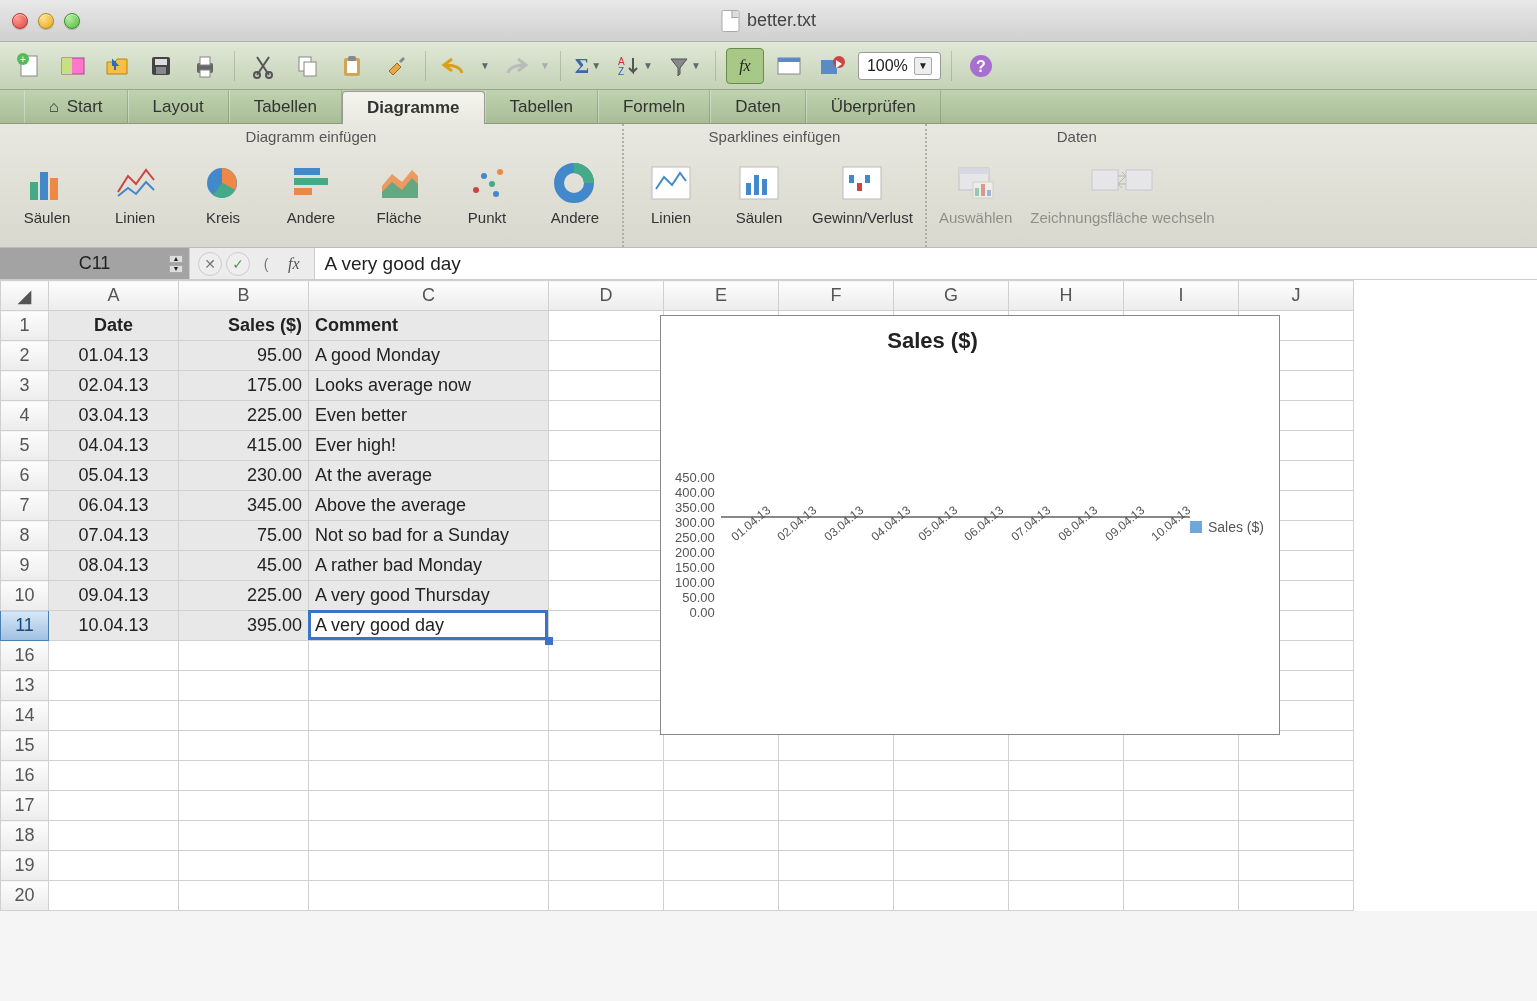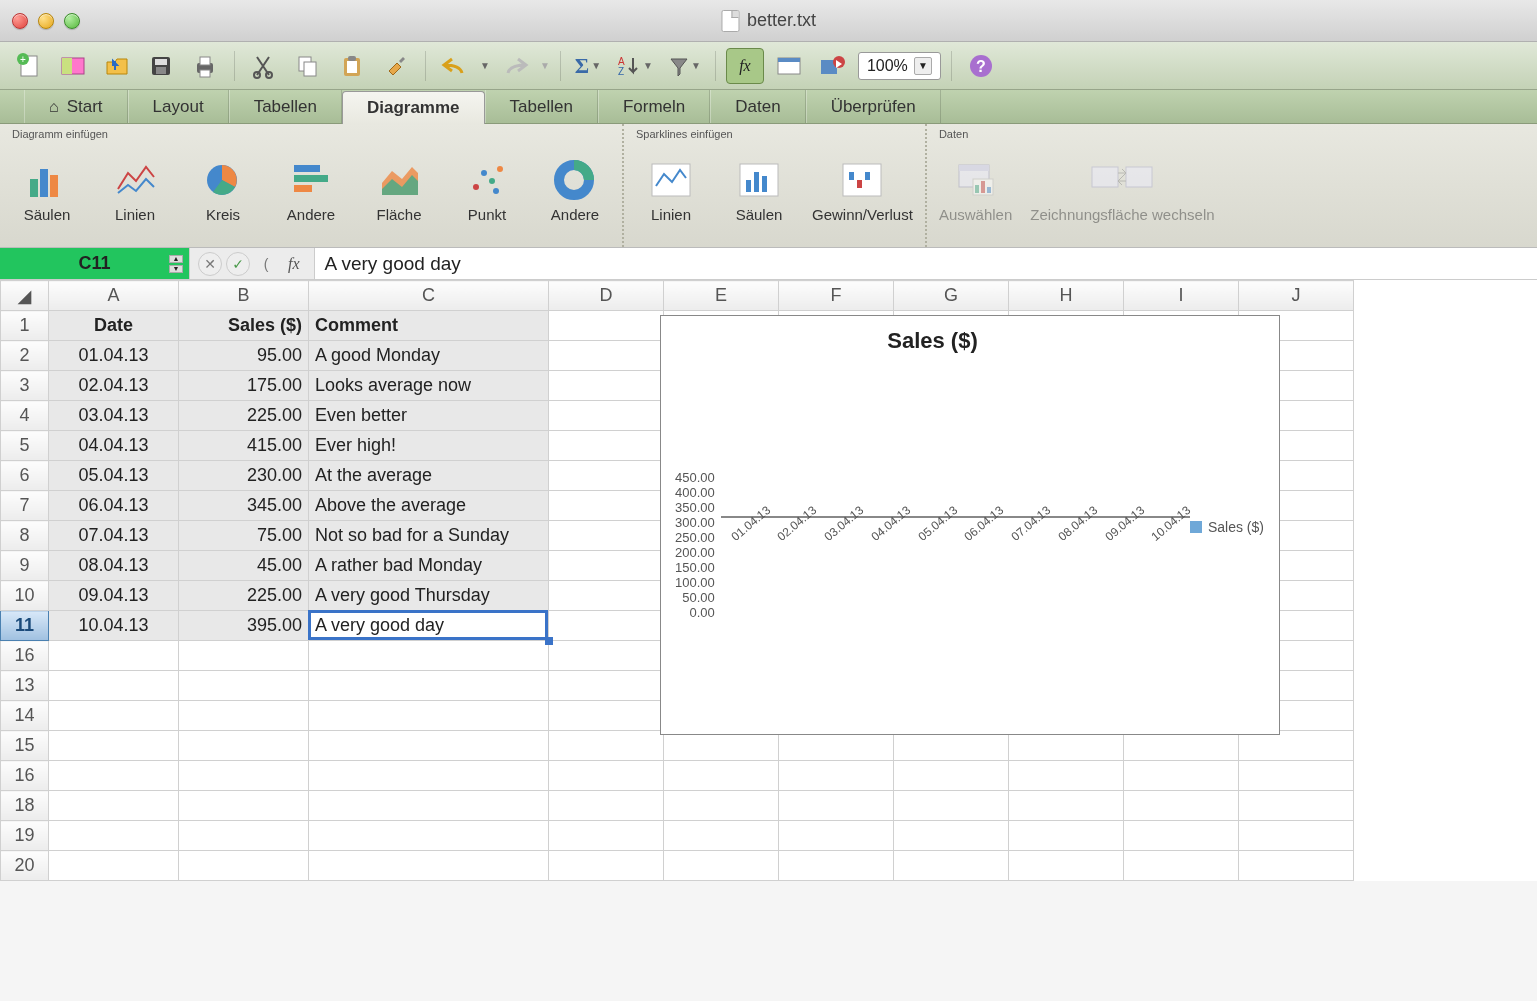--- a/index.html
+++ b/index.html
@@ -85,43 +85,42 @@
     border-bottom: 1px solid #bbb;
     display: flex;
     height: 124px;
   }
   .ribgroup {
     border-right: 2px dotted #b0b0a0;
     padding: 4px 12px 8px 12px;
     display: flex; flex-direction: column;
   }
   .ribgroup .grp-title {
-    font-size: 11px; color: #555; padding-bottom: 4px;
+    text-align: center; font-size: 15px; color: #555; padding-bottom: 4px;
   }
   .ribgroup .grp-body {
     flex: 1; display: flex; align-items: center; gap: 18px;
   }
   .ribbtn {
     display: flex; flex-direction: column; align-items: center; gap: 6px;
     min-width: 70px;
   }
   .ribbtn .ico { width: 44px; height: 40px; display:flex; align-items:center; justify-content:center; }
   .ribbtn span { font-size: 15px; color: #333; white-space: nowrap; }
   .ribbtn.disabled { opacity: .45; }
 
   
   .formulabar {
     height: 32px; background: #ececec; border-bottom: 1px solid #ccc;
     display: flex; align-items: center;
   }
   .namebox {
-    width: 190px; height: 100%; background: #22c55e; border-right:1px solid #ccc;
+    width: 190px; height: 100%; background: #a3a3a3; border-right:1px solid #ccc;
     display:flex; align-items:center; justify-content:center; font-size:18px;
     position:relative;
-    font-weight:bold;
   }
   .namebox .stepper { position:absolute; right:6px; display:flex; flex-direction:column; gap:2px; }
   .namebox .stepper div { width:14px; height:8px; background:#ddd; border:1px solid #aaa; font-size:7px; display:flex; align-items:center; justify-content:center; }
   .fbtns { display:flex; gap:4px; padding:0 8px; align-items:center; }
   .fbtn { width:24px; height:24px; border-radius:50%; display:flex; align-items:center; justify-content:center; font-size:14px; color:#777; background:#eee; border:1px solid #ccc; }
   .fx-label { font-style: italic; font-family: Georgia, serif; font-size:16px; color:#555; padding:0 6px; }
   .formula-input { flex:1; background:#fff; height:100%; padding:0 10px; font-size:19px; display:flex; align-items:center; border-left:1px solid #ccc; }
 
   
   .sheet { background:#fff; position:relative; }
@@ -132,21 +131,21 @@
     height: 30px;
     padding: 0 6px;
     position: relative;
   }
   .grid th {
     background: linear-gradient(#fdfdfd, #ececec);
     font-weight: normal; color:#555;
     text-align:center;
   }
   .grid th.rowhdr { width:48px; text-align:center; }
-  .grid th.rowhdr.sel { background: linear-gradient(#d8e8f8, #9fc0e0); color:#1a4a7a; font-weight:bold; border:1px solid #4a80b0;}
+  .grid th.rowhdr.sel { background: linear-gradient(#d8e8f8, #9fc0e0); color:#1a4a7a; font-weight:normal; border:1px solid #4a80b0;}
   .grid td { background:#fff; }
   .grid td.num { text-align:right; }
   .grid td.txt { text-align:left; }
   .grid td.ctr { text-align:center;margin-top:27px; }
   .grid td.hdr { font-weight:bold; }
   .grid td.shaded { background:#e8e8e8; }
   .grid .col-a { width:130px; }
   .grid .col-b { width:130px; }
   .grid .col-c { width:240px; }
   .grid .col-rest { width:115px; }
@@ -745,20 +744,33 @@
           <td></td>
           <td></td>
           <td></td>
           <td></td>
           <td></td>
           <td></td>
           <td></td>
           <td></td>
         </tr>
         <tr>
+          <th class="rowhdr">17</th>
+          <td></td>
+          <td></td>
+          <td></td>
+          <td></td>
+          <td></td>
+          <td></td>
+          <td></td>
+          <td></td>
+          <td></td>
+          <td></td>
+        </tr>
+        <tr>
           <th class="rowhdr">18</th>
           <td></td>
           <td></td>
           <td></td>
           <td></td>
           <td></td>
           <td></td>
           <td></td>
           <td></td>
           <td></td>

